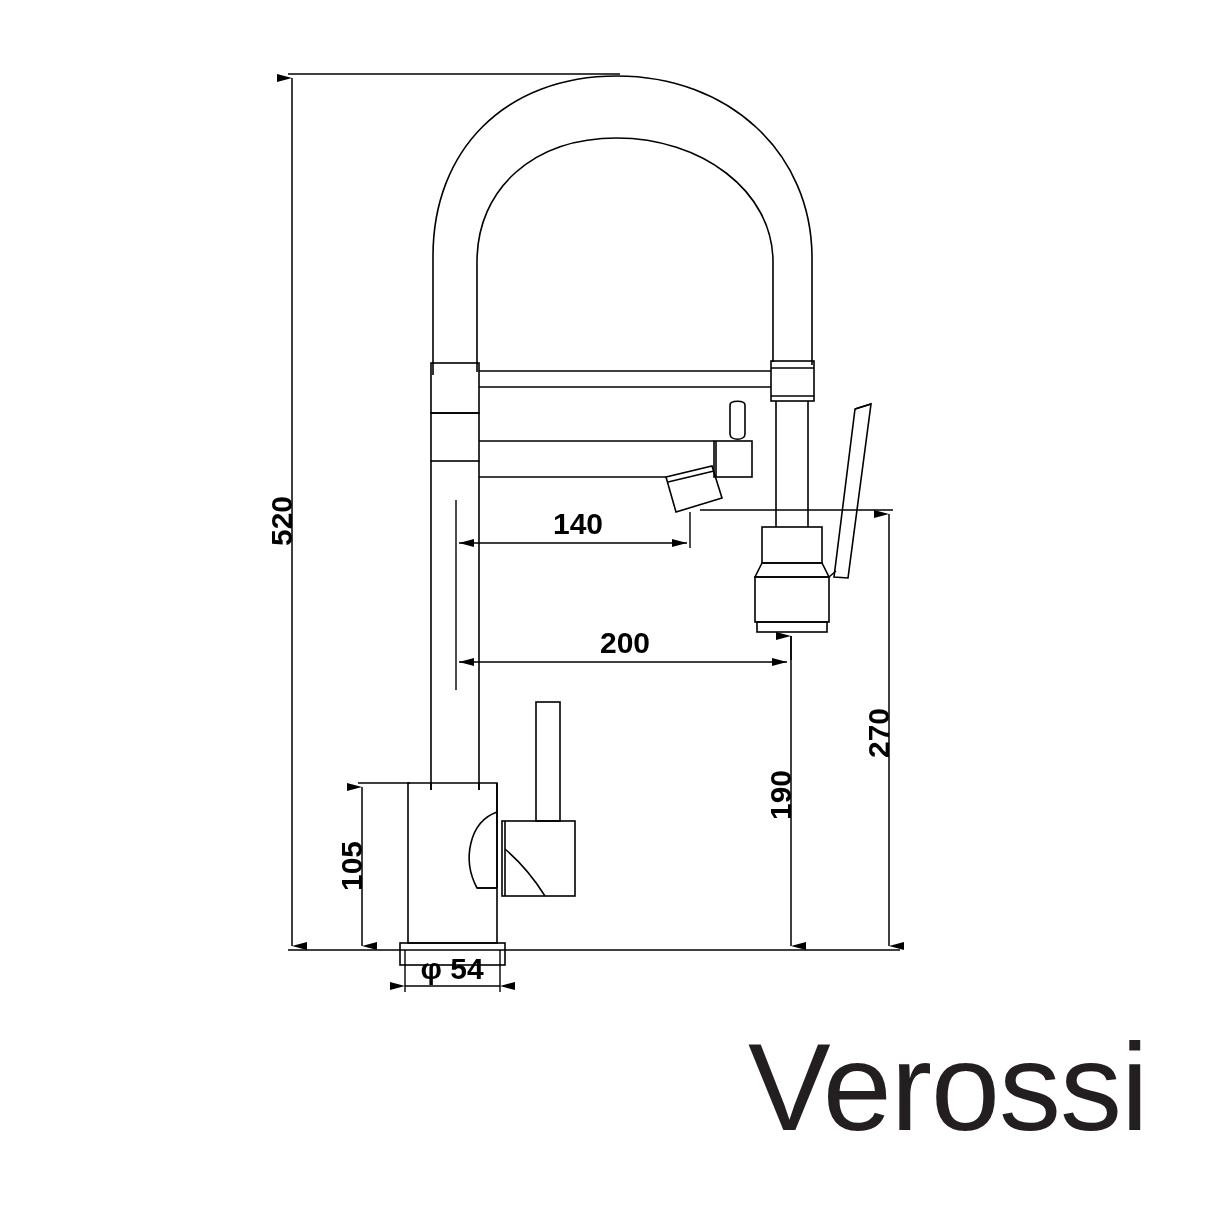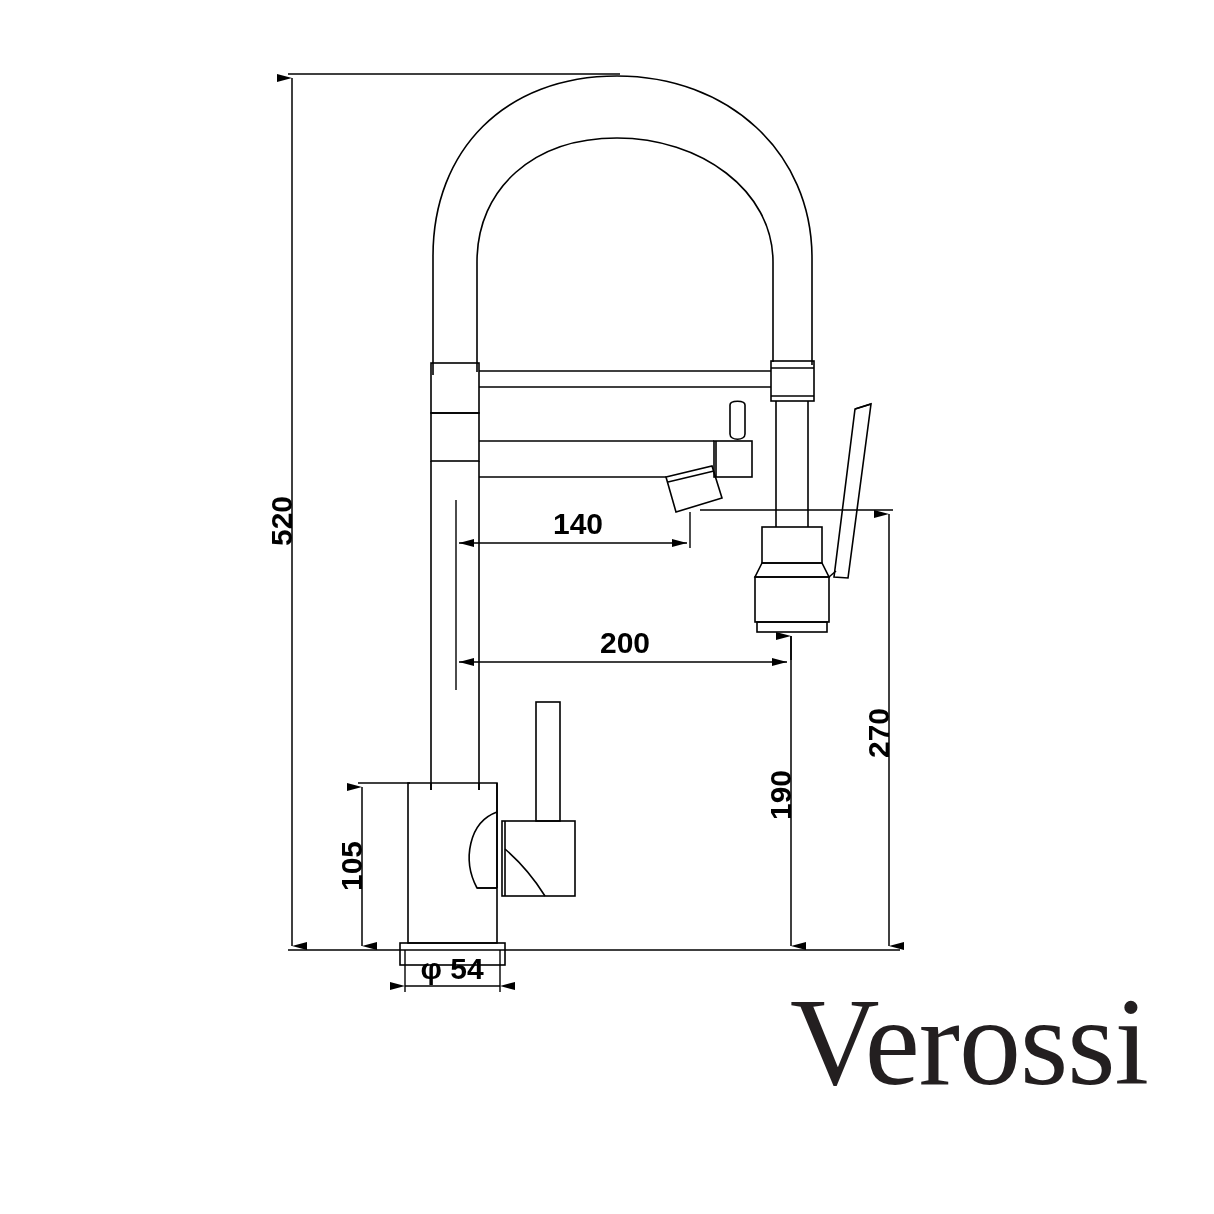--- a/index.html
+++ b/index.html
@@ -22,29 +22,29 @@
     position: absolute;
     left: 0;
     top: 0;
     width: 1214px;
     height: 1214px;
     display: block;
   }
   .brand-logo {
     position: absolute;
     left: 748px;
-    top: 978px;
+    top: 1022px;
     width: 400px;
     height: 130px;
-    font-family: Liberation Serif, serif;
+    font-family: Liberation Sans, sans-serif;
     font-size: 124px;
     line-height: 130px;
     letter-spacing: -1px;
     color: #231f20;
-    text-align: right;
+    text-align: left;
     white-space: nowrap;
     -webkit-font-smoothing: antialiased;
   }
   text.dim-label {
     font-family: "Liberation Sans", sans-serif;
     font-size: 30px;
     font-weight: bold;
     fill: #000000;
   }
 </style>

